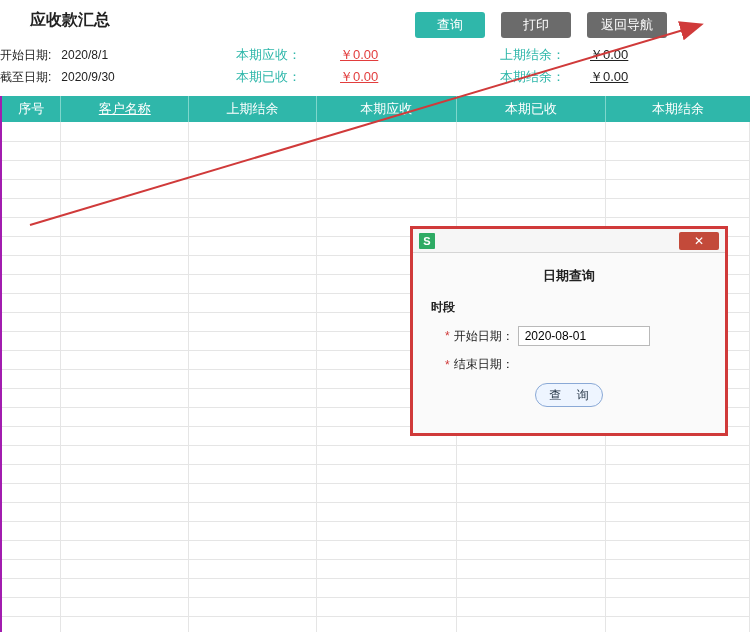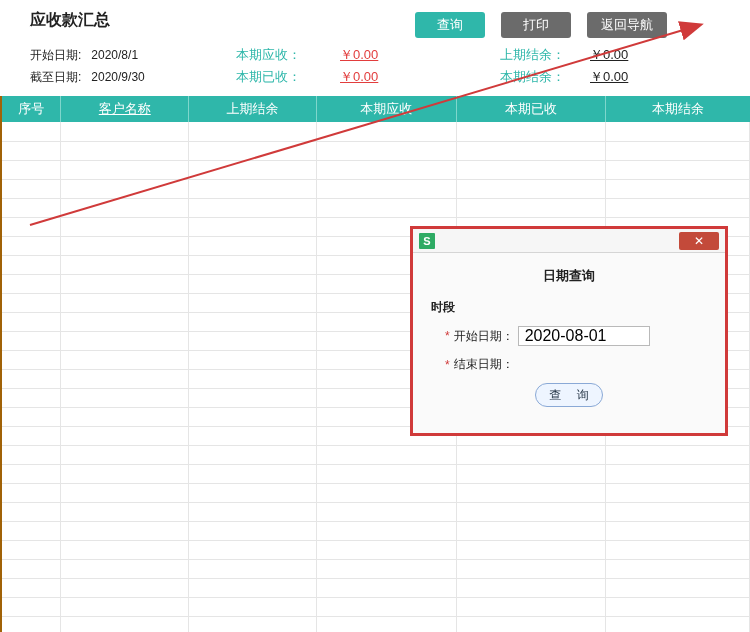--- a/index.html
+++ b/index.html
@@ -8,33 +8,33 @@
 
   
   .hdr { position: relative; height: 44px; padding: 10px 0 0 30px;}
   .hdr-title { font-size: 16px; font-weight: bold; color: #222; }
   .hdr-btns { position: absolute; right: 28px; top: 12px; display: flex; gap: 16px; }
   .btn { min-width: 70px; height: 26px; border-radius: 3px; border: none; color: #fff; font-size: 13px; padding: 0 14px; cursor: pointer; text-align: center; }
   .btn-query { background: #2fb7aa; }
   .btn-dark  { background: #6b6b6b; }
 
   
-  .info { position: relative; height: 52px; padding-left: 30px; }
+  .info { position: relative; height: 52px; }
   .info-row { height: 22px; line-height: 22px; display: flex; align-items: center; }
   .lbl-black { color: #222; font-size: 12px; }
   .val-black { color: #222; font-size: 12px; margin-left: 10px; }
   .lbl-teal  { color: #2fb7aa; font-size: 13px; position: absolute; left: 236px; }
   .val-red   { color: #e23d3d; font-size: 13px; text-decoration: underline; position: absolute; left: 340px; }
   .lbl-teal2 { color: #2fb7aa; font-size: 13px; position: absolute; left: 500px; }
   .val-black-u { color: #222; font-size: 13px; text-decoration: underline; position: absolute; left: 590px; }
 
   
   .table { width: 750px; border-collapse: collapse; }
   .table th { background: #2fb7aa; color: #fff; font-weight: normal; font-size: 13px; height: 26px; border-right: 1px solid #7fd6cc; text-align: center; }
-  .table th:first-child, .table td:first-child { border-left: 2px solid #a16207; }
+  .table th:first-child, .table td:first-child { border-left: 2px solid #a21caf; }
   .table th:last-child { border-right: none; }
   .table td { height: 19px; border-right: 1px solid #e5e5e5; border-bottom: 1px solid #e5e5e5; font-size: 12px; }
   .c0 { width: 60px; } .c1 { width: 128px; text-decoration: underline; } .c2 { width: 128px; }
   .c3 { width: 140px; } .c4 { width: 150px; } .c5 { width: 144px; }
 
   
   .arrow-svg { position: absolute; left: 0; top: 0; pointer-events: none; }
 
   
   .dlg { position: absolute; left: 410px; top: 226px; width: 318px; height: 210px;
@@ -49,21 +49,21 @@
   .dlg-close { width: 40px; height: 18px; background: #c34a3a; border-radius: 2px;
                color: #fff; display: flex; align-items: center; justify-content: center;
                font-size: 12px; cursor: pointer; }
   .dlg-body { padding: 14px 18px 10px 18px; background: #fafafa; height: calc(100% - 24px); }
   .dlg-caption { text-align: center; font-size: 13px; font-weight: bold; color: #222; margin-bottom: 14px;}
   .dlg-sub { font-size: 12px; font-weight: bold; color: #222; margin-bottom: 10px;}
   .dlg-row { display: flex; align-items: center; margin-bottom: 10px; padding-left: 14px;}
   .req { color: #d03a3a; margin-right: 4px; font-size: 12px;}
   .dlg-label { font-size: 12px; color: #222; width: 64px; }
   .dlg-input { width: 132px; height: 20px; border: 1px solid #b9b9b9; background: #fff;
-               font-size: 16px; padding: 0 6px; }
+               font-size: 12px; padding: 0 6px; }
   .dlg-query { display: block; margin: 10px auto 0 auto; width: 68px; height: 24px;
                background: #eef5ff; border: 1px solid #8aa9d6; border-radius: 12px;
                font-size: 12px; letter-spacing: 6px; padding-left: 6px; cursor: pointer; color:#234; }
 </style>
 </head>
 <body>
 <div class="root">
 
   <div class="hdr">
     <div class="hdr-title">应收款汇总</div>

